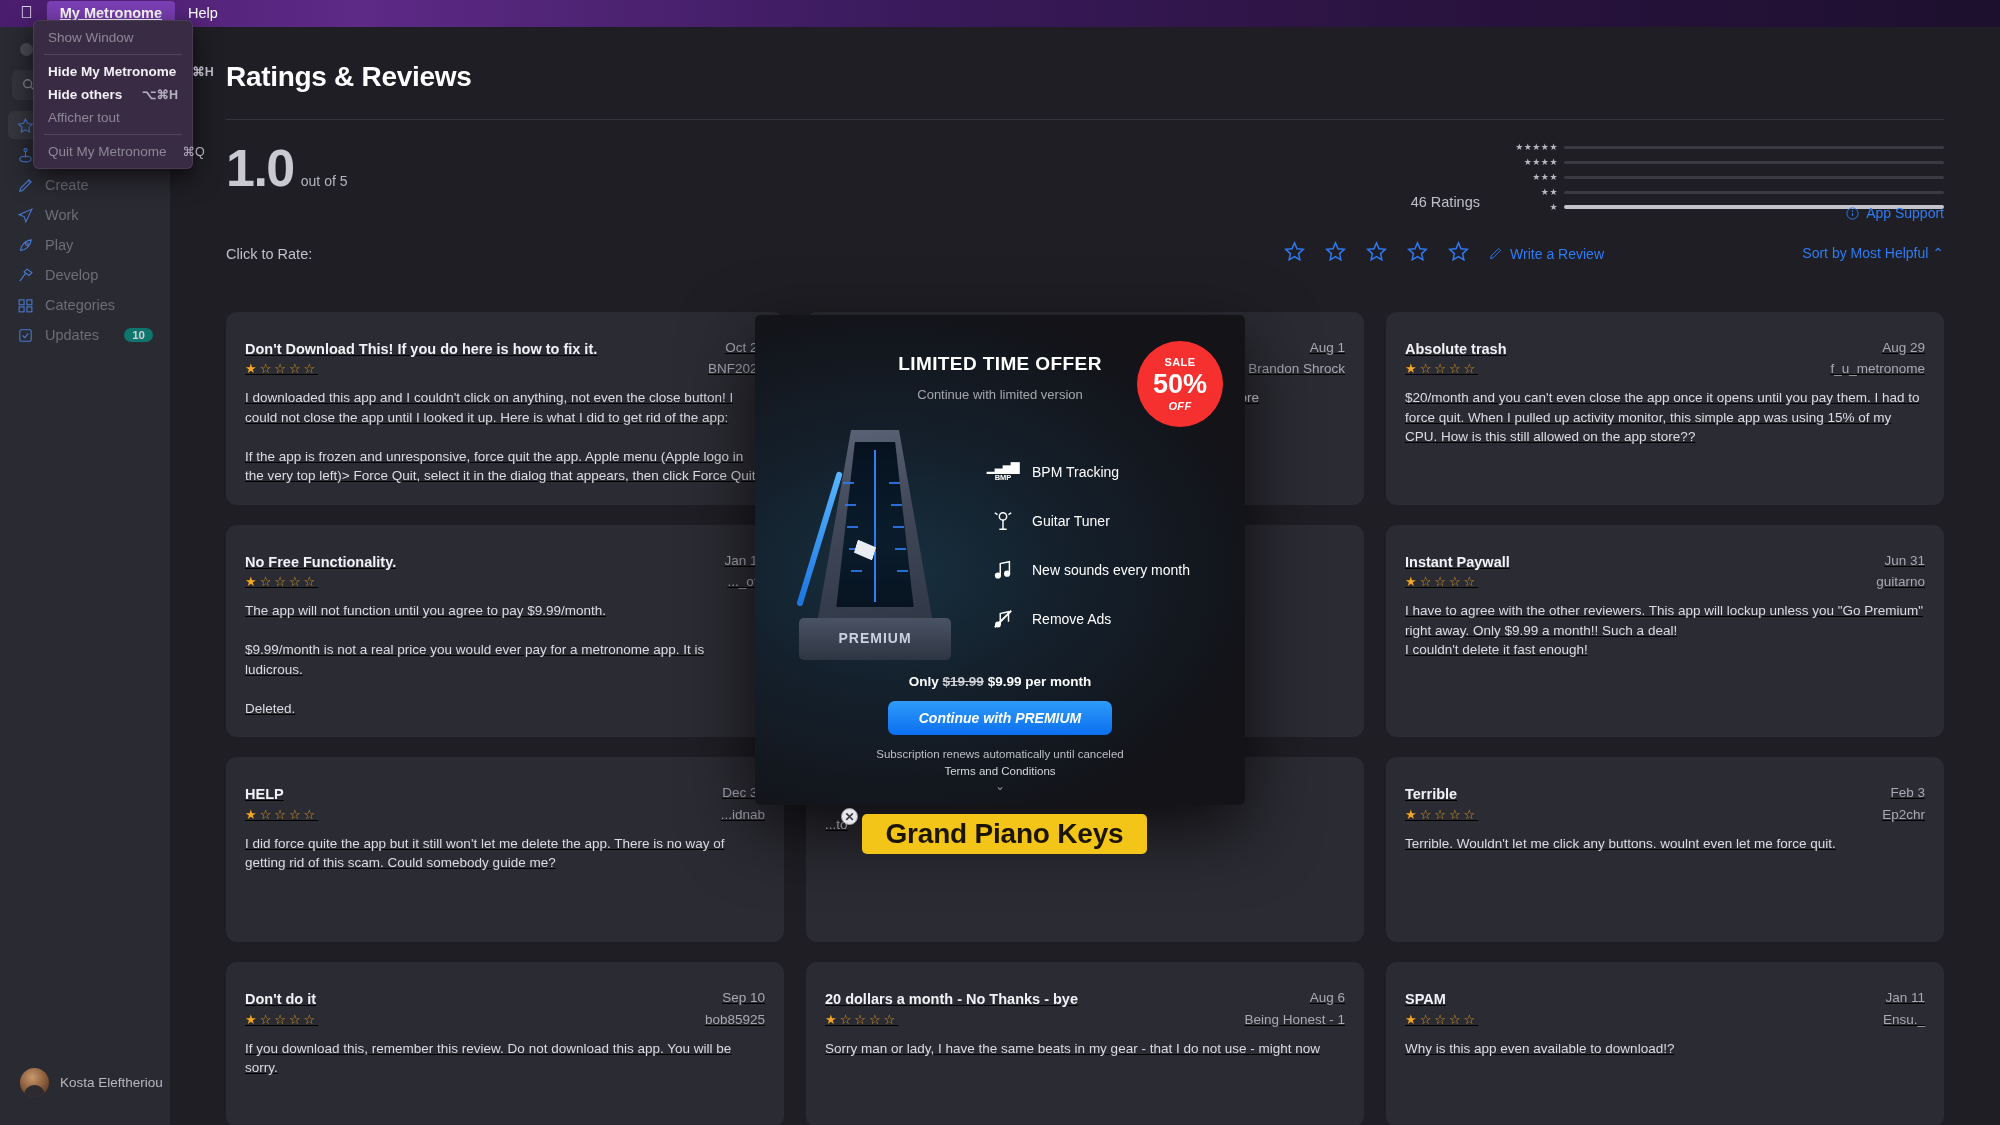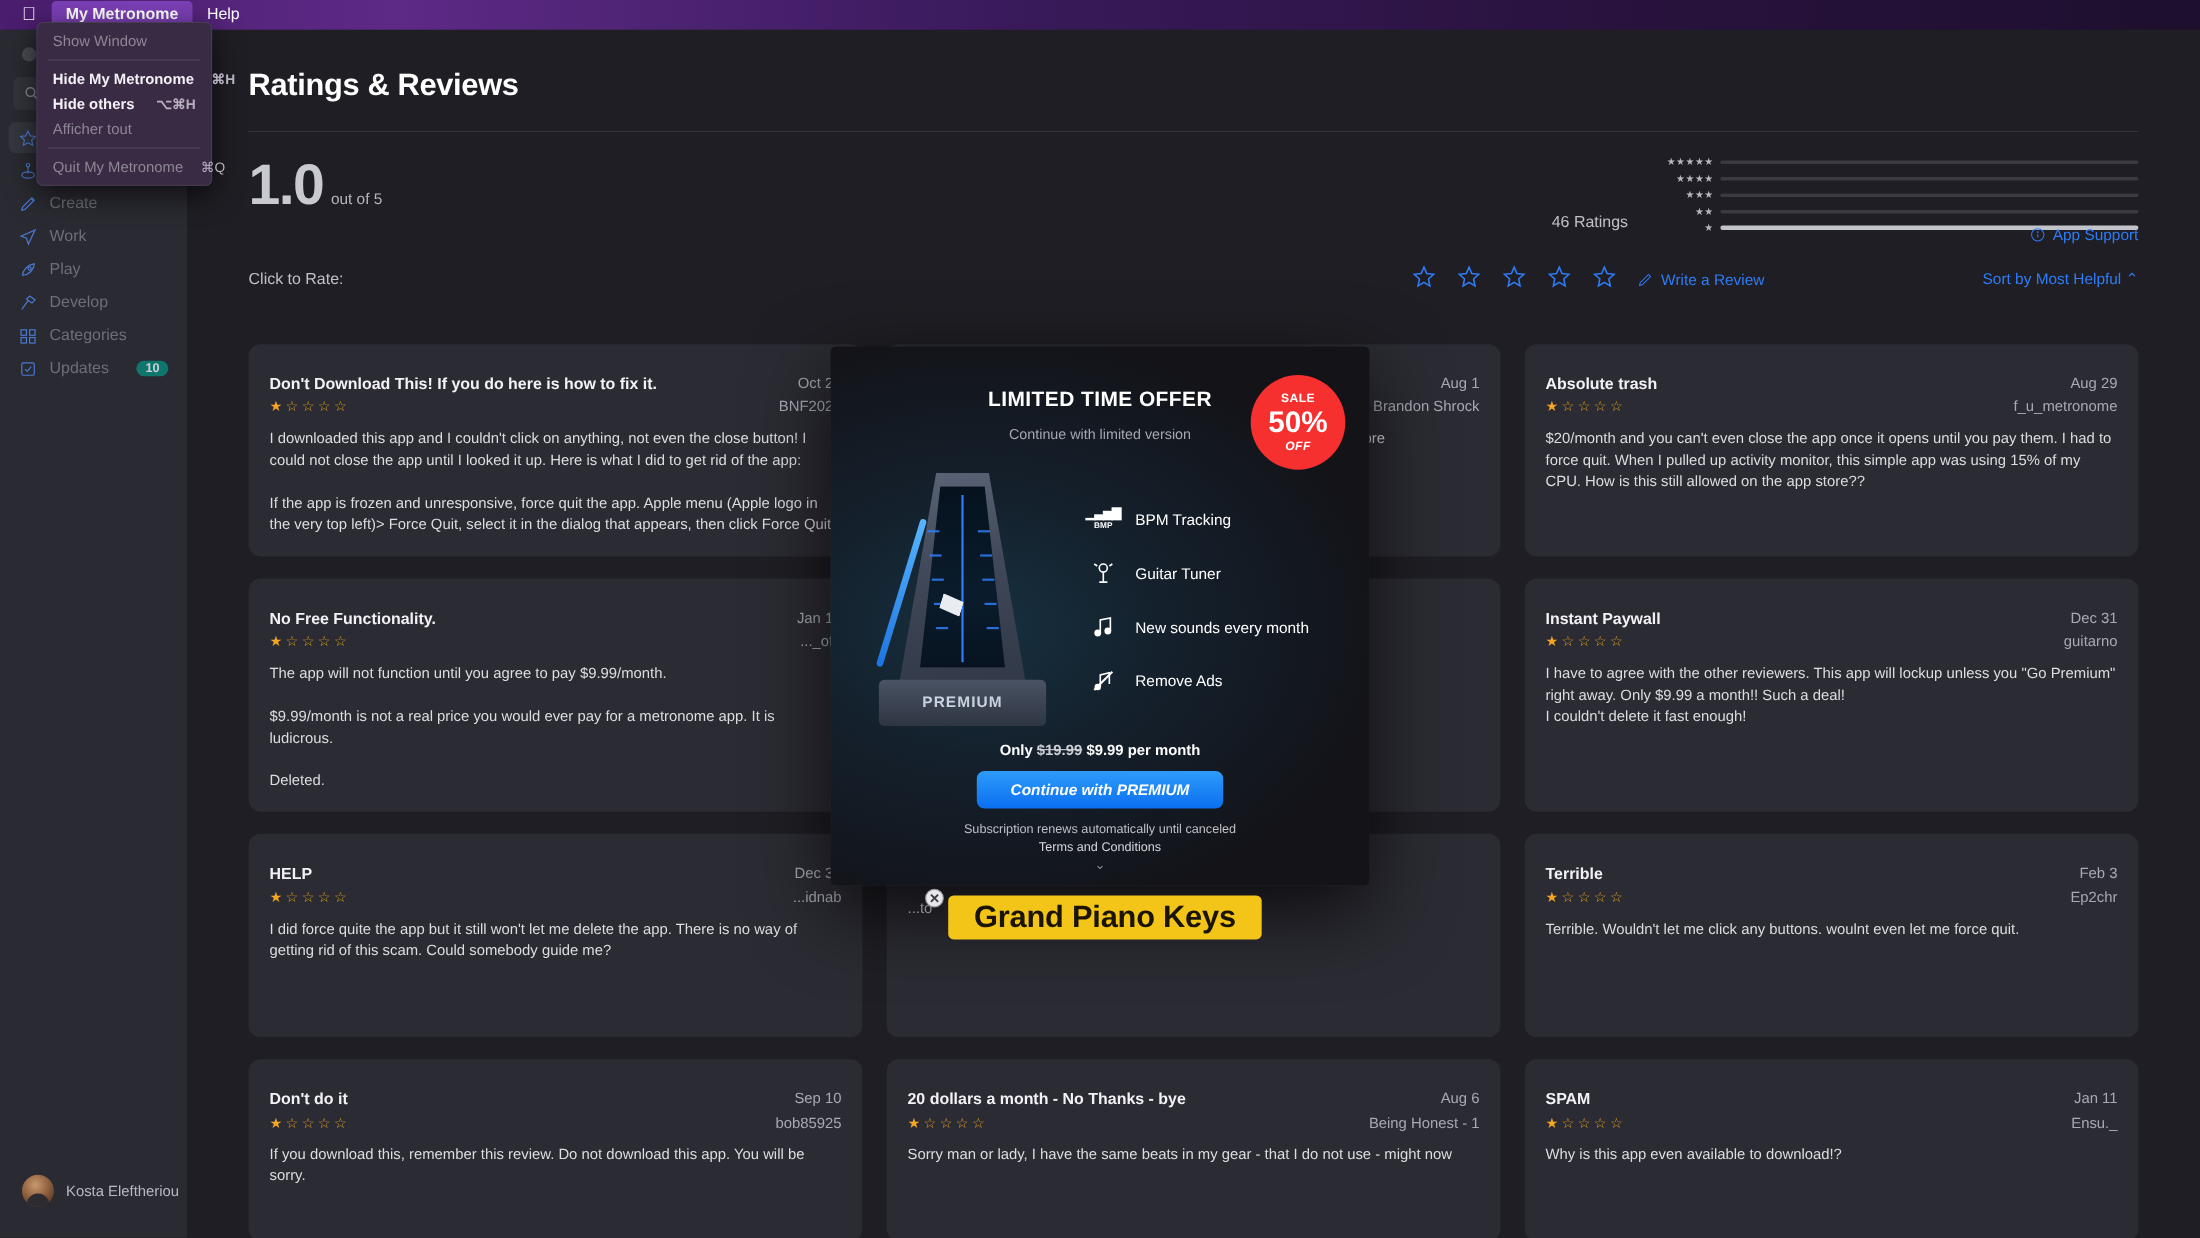--- a/index.html
+++ b/index.html
@@ -11,21 +11,21 @@
   }
   
   #menubar {
     position: absolute; top: 0; left: 0; width: 2000px; height: 27px;
     background: linear-gradient(90deg,#4a1d6e 0%, #5d2a86 18%, #3a1a5c 45%, #2a1340 70%, #1d0f2e 100%);
     display: flex; align-items: center; padding-left: 12px; gap: 0px;
     z-index: 60;
   }
   .mb-apple { color:#fff; font-size:17px; padding:0 14px 3px 8px; line-height:1; }
   .mb-item { color:#fff; font-size:14.5px; padding:3px 13px; border-radius:4px; line-height:1.3; }
-  .mb-item.active { background:#7b3fb5; font-weight:bold; }
+  .mb-item.active { background:#7b3fb5; font-weight:bold;text-decoration:underline; }
   
   #appmenu {
     position:absolute; top:20px; left:33px; width:160px;
     background:#3a2b44; border-radius:6px; padding:5px 0;
     box-shadow:0 8px 26px rgba(0,0,0,.65); z-index:70;
     border:1px solid rgba(255,255,255,.08);
   }
   .menu-row { display:flex; justify-content:space-between; align-items:center;
     font-size:13.5px; padding:4px 14px; color:#e9e6ee; white-space:nowrap; }
   .menu-row.dim { color:#8d8796;align-items:center; }
@@ -85,21 +85,21 @@
   .click-label { color:#c0c0ca; font-size:14.5px; }
   .click-stars { margin-left:auto; display:flex; gap:18px; align-items:center; margin-right:340px; }
   .bstar svg { width:23px; height:23px; stroke:#2f7cf6; fill:none; stroke-width:1.5; }
   .write { display:flex; align-items:center; gap:7px; color:#2f7cf6; font-size:14px; }
   .write svg { width:15px; height:15px; stroke:#2f7cf6; fill:none; stroke-width:1.5; }
   .app-support { position:absolute; right:56px; top:178px; display:flex; align-items:center; gap:6px; color:#2f7cf6; font-size:14px; }
   .app-support svg { width:15px; height:15px; stroke:#2f7cf6; fill:none; stroke-width:1.5; }
   .sort-by { position:absolute; right:56px; top:218px; color:#2f7cf6; font-size:14px; }
   
   #cards { display:grid; grid-template-columns:repeat(3, 1fr); gap:20px 22px; margin-top:45px; }
-  .card { background:#2b2b33; border-radius:11px; padding:28px 19px 19px 19px; }
+  .card { background:#2b2b33; border-radius:11px; padding:28px 19px 19px 19px;text-decoration:underline; }
   .card.h1 { min-height:185px; }
   .card.h2 { min-height:185px; }
   .card.h3 { min-height:185px; }
   .card.h4 { min-height:165px; }
   .ctop { display:flex; justify-content:space-between; align-items:flex-start; gap:10px; }
   .ctitle { color:#f2f2f6; font-size:14.5px; font-weight:bold; line-height:1.25; }
   .cdate { color:#a9a9b4; font-size:13.5px; white-space:nowrap; }
   .crow2 { display:flex; justify-content:space-between; align-items:center; margin-top:3px; }
   .stars { color:#f5a623; font-size:13px; letter-spacing:3px; }
   .stars .empty { color:#e09b20; }
@@ -450,21 +450,21 @@
         <span class="stars">★<span class="empty">☆☆☆☆</span></span>
         <span class="cuser"></span>
       </div>
       <div class="cbody">...ing!!!
 ...n</div>
     </div>
 
     <div class="card h2">
       <div class="ctop">
         <span class="ctitle">Instant Paywall</span>
-        <span class="cdate">Dec 31</span>
+        <span class="cdate">Jun 31</span>
       </div>
       <div class="crow2">
         <span class="stars">★<span class="empty">☆☆☆☆</span></span>
         <span class="cuser">guitarno</span>
       </div>
       <div class="cbody">I have to agree with the other reviewers. This app will lockup unless you "Go Premium" right away. Only $9.99 a month!! Such a deal!
 I couldn't delete it fast enough!</div>
     </div>
 
     <div class="card h3">

